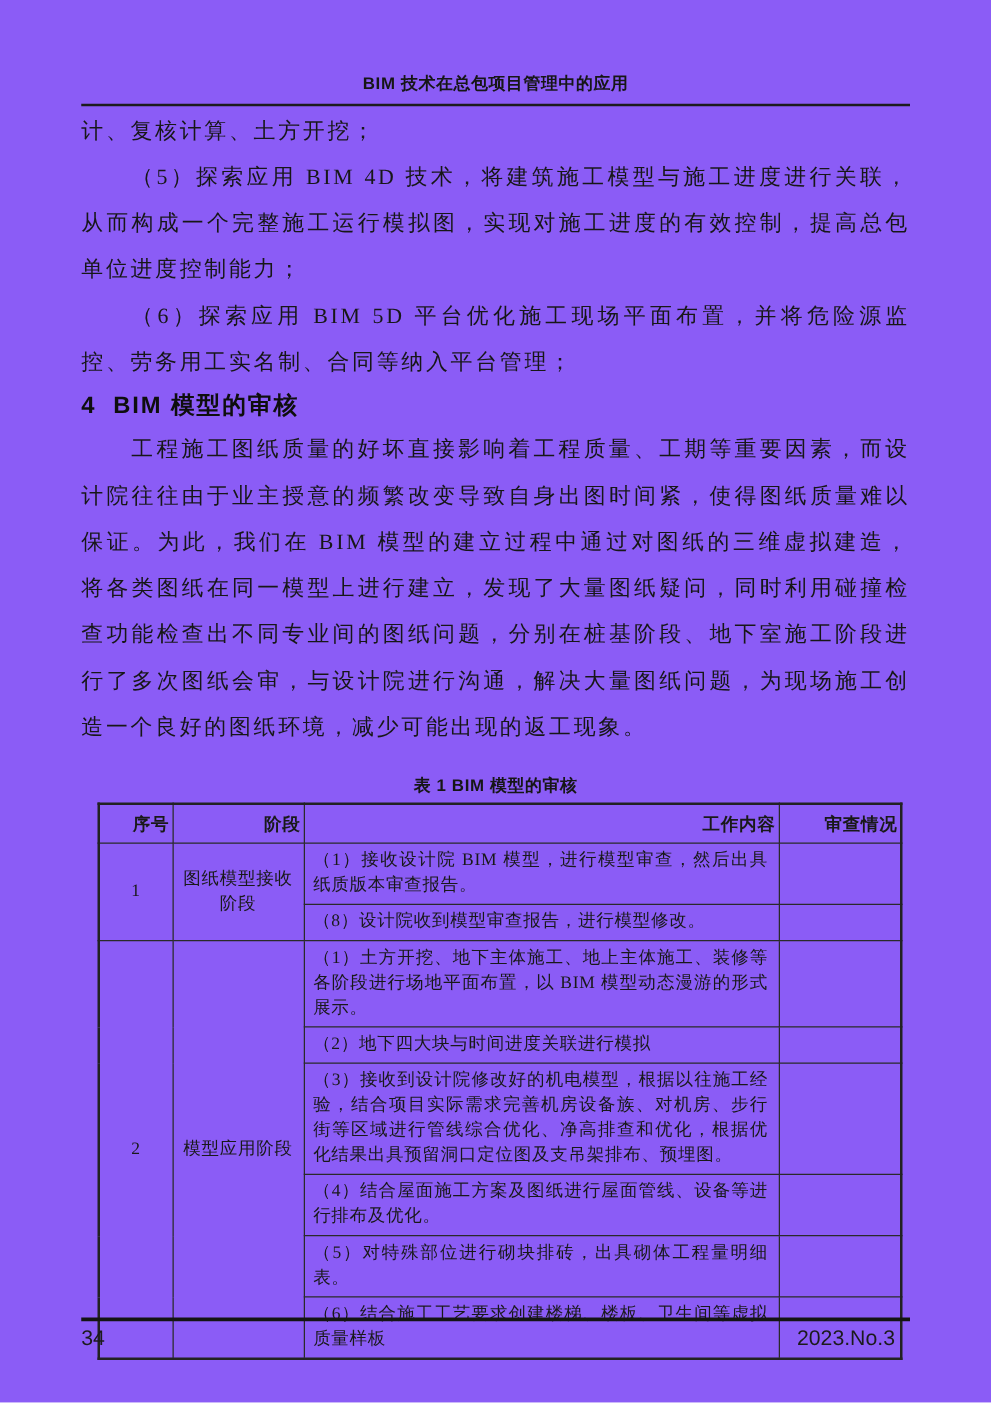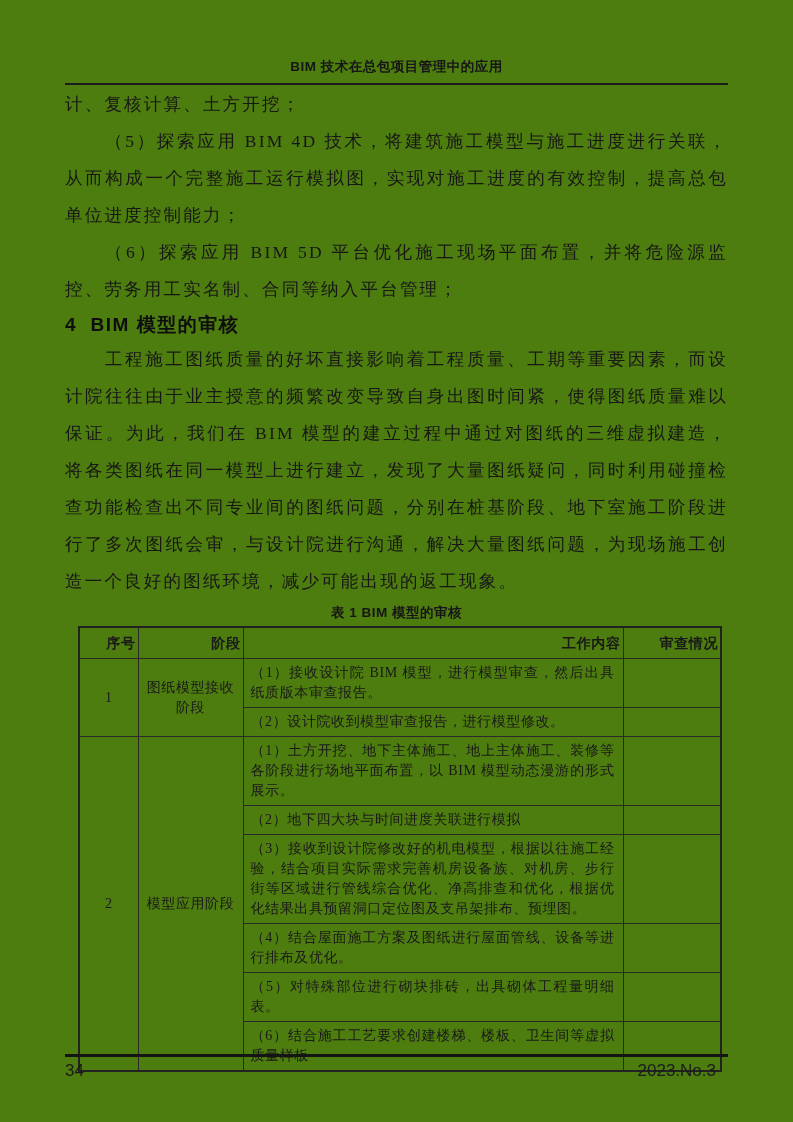--- a/index.html
+++ b/index.html
@@ -1,20 +1,20 @@
 <!DOCTYPE html>
 <html><head>
 <meta charset="utf-8">
 <style>
   html, body { margin: 0; padding: 0; background: #ffffff; }
   .page {
     position: relative;
     width: 793px;
     height: 1122px;
-    background: #4d7c0f;
+    background: #8b5cf6;
     color: #1b1b1b;
     font-family: "Liberation Serif", "DejaVu Serif", serif;
     overflow: hidden;
   }
   .content {
     position: absolute;
     left: 65px;
     width: 663px;
     top: 0;
   }
@@ -59,20 +59,21 @@
     color: #0e0e0e;
   }
   .table-caption {
     text-align: center;
     font-family: "Liberation Sans", "DejaVu Sans", sans-serif;
     font-size: 13.5px;
     font-weight: 600;
     letter-spacing: 0.5px;
     line-height: 26px;
     color: #161616;
+    margin-top: 16px;
   }
   table.review-table {
     margin-left: 13px;
     width: 642px;
     border-collapse: collapse;
     table-layout: fixed;
     border: 2px solid #222222;
   }
   table.review-table th, table.review-table td {
     border: 1px solid #2a2a2a;
@@ -163,21 +164,21 @@
         </tr>
       </thead>
       <tbody>
         <tr>
           <td class="cell-no" rowspan="2">1</td>
           <td class="cell-stage" rowspan="2">图纸模型接收阶段</td>
           <td class="cell-item">（1）接收设计院 BIM 模型，进行模型审查，然后出具纸质版本审查报告。</td>
           <td class="cell-review"></td>
         </tr>
         <tr>
-          <td class="cell-item">（2）设计院收到模型审查报告，进行模型修改。</td>
+          <td class="cell-item">（8）设计院收到模型审查报告，进行模型修改。</td>
           <td class="cell-review"></td>
         </tr>
         <tr>
           <td class="cell-no" rowspan="6">2</td>
           <td class="cell-stage" rowspan="6">模型应用阶段</td>
           <td class="cell-item">（1）土方开挖、地下主体施工、地上主体施工、装修等各阶段进行场地平面布置，以 BIM 模型动态漫游的形式展示。</td>
           <td class="cell-review"></td>
         </tr>
         <tr>
           <td class="cell-item">（2）地下四大块与时间进度关联进行模拟</td>

